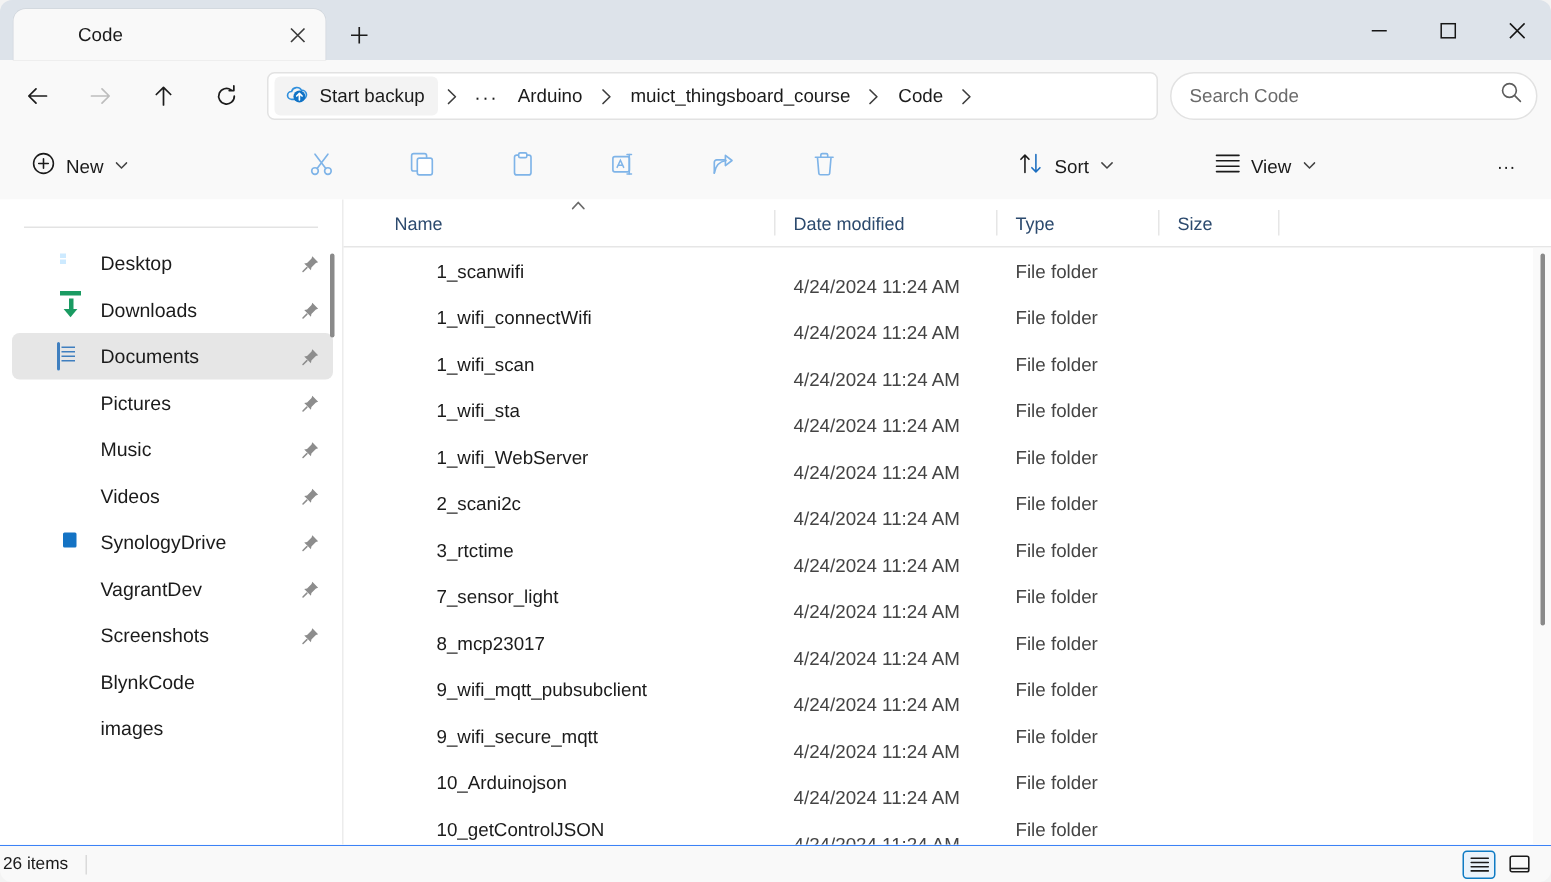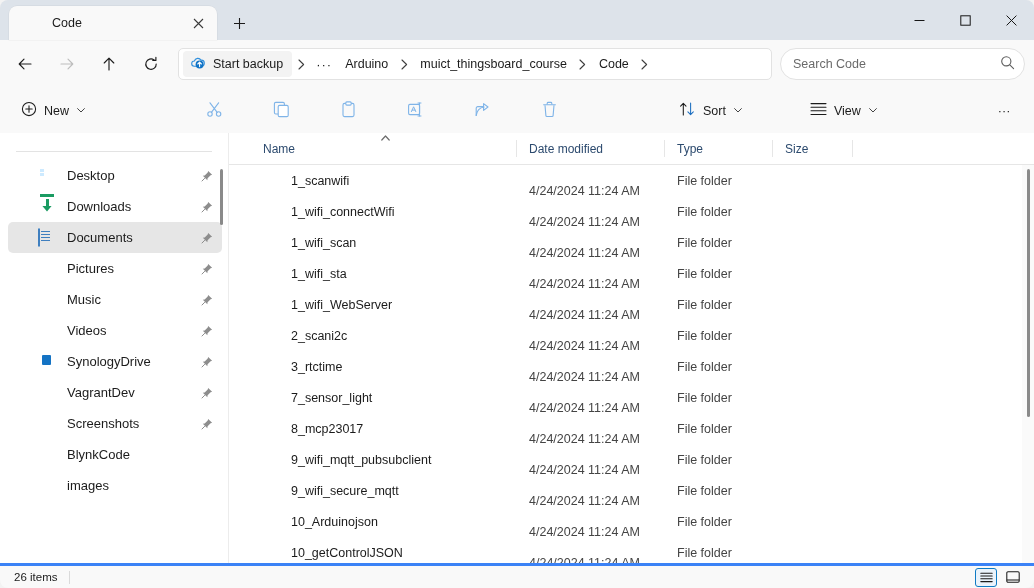--- a/index.html
+++ b/index.html
@@ -326,22 +326,22 @@
   .scroll-track {
     position: absolute; right: 0; top: 0; bottom: 0; width: 12px;
     background: #fafafa;
   }
 
   
   .statusbar {
     flex: 0 0 25px; height: 25px;
     background: #f9f9f9;
     display: flex; align-items: center;
-    padding: 0 10px 0 14px;
-    border-top: 3px solid #3b82f6;
+    padding: 0 10px 0 2px;
+    border-top: 1px solid #3b82f6;
     border-bottom-left-radius: 8px; border-bottom-right-radius: 8px;
   }
   .status-text { font-size: 11.5px; color: #1b1b1b; }
   .status-sep { width: 1px; height: 13px; background: #dadada; margin: 0 12px; }
   .viewtoggles { margin-left: auto; display: flex; align-items: center; gap: 5px; }
   .vt {
     width: 22px; height: 19px; border-radius: 3px;
     display: flex; align-items: center; justify-content: center;
     color: #1b1b1b;
   }

